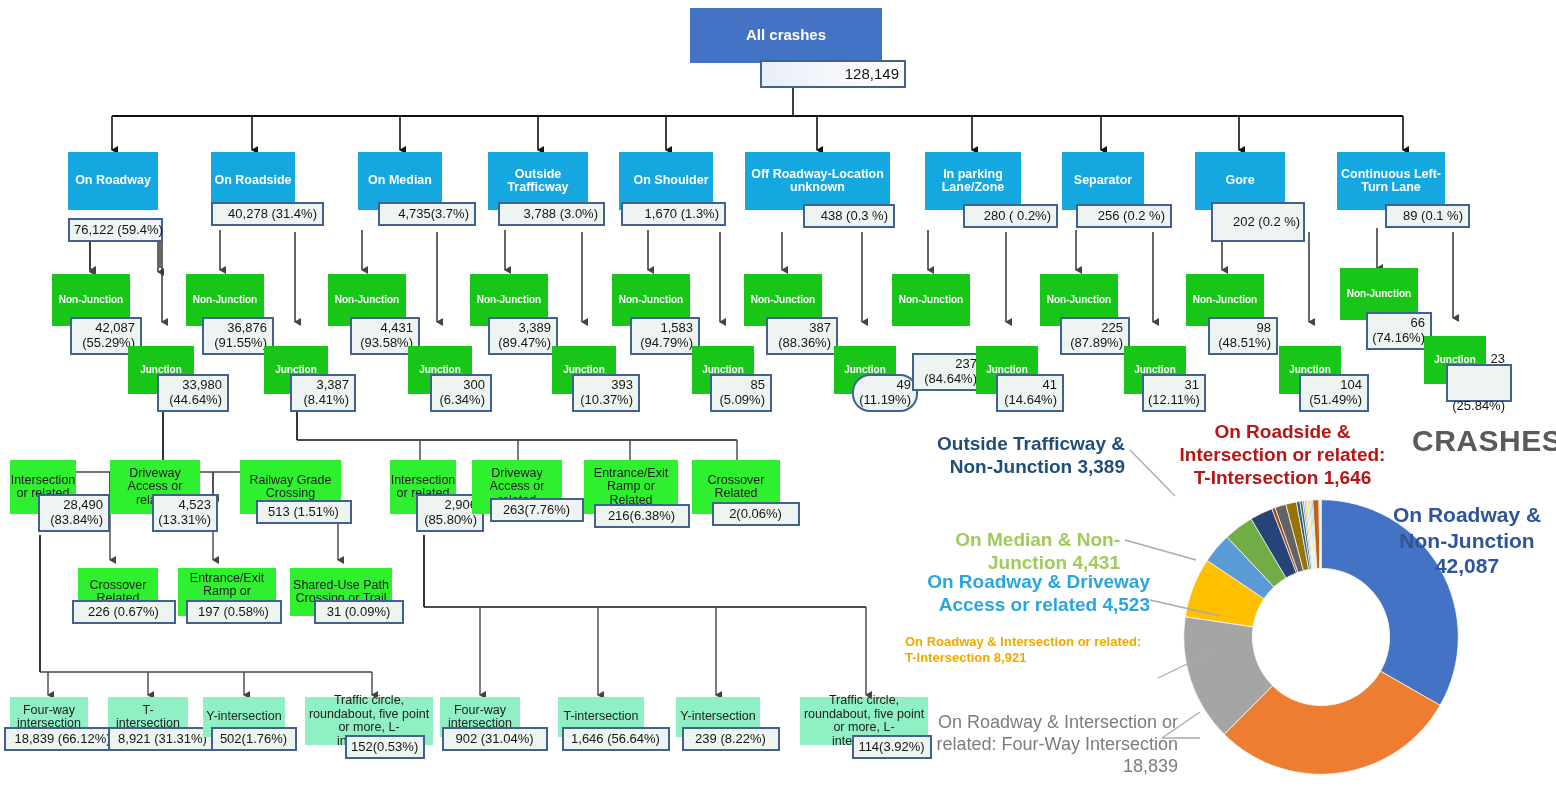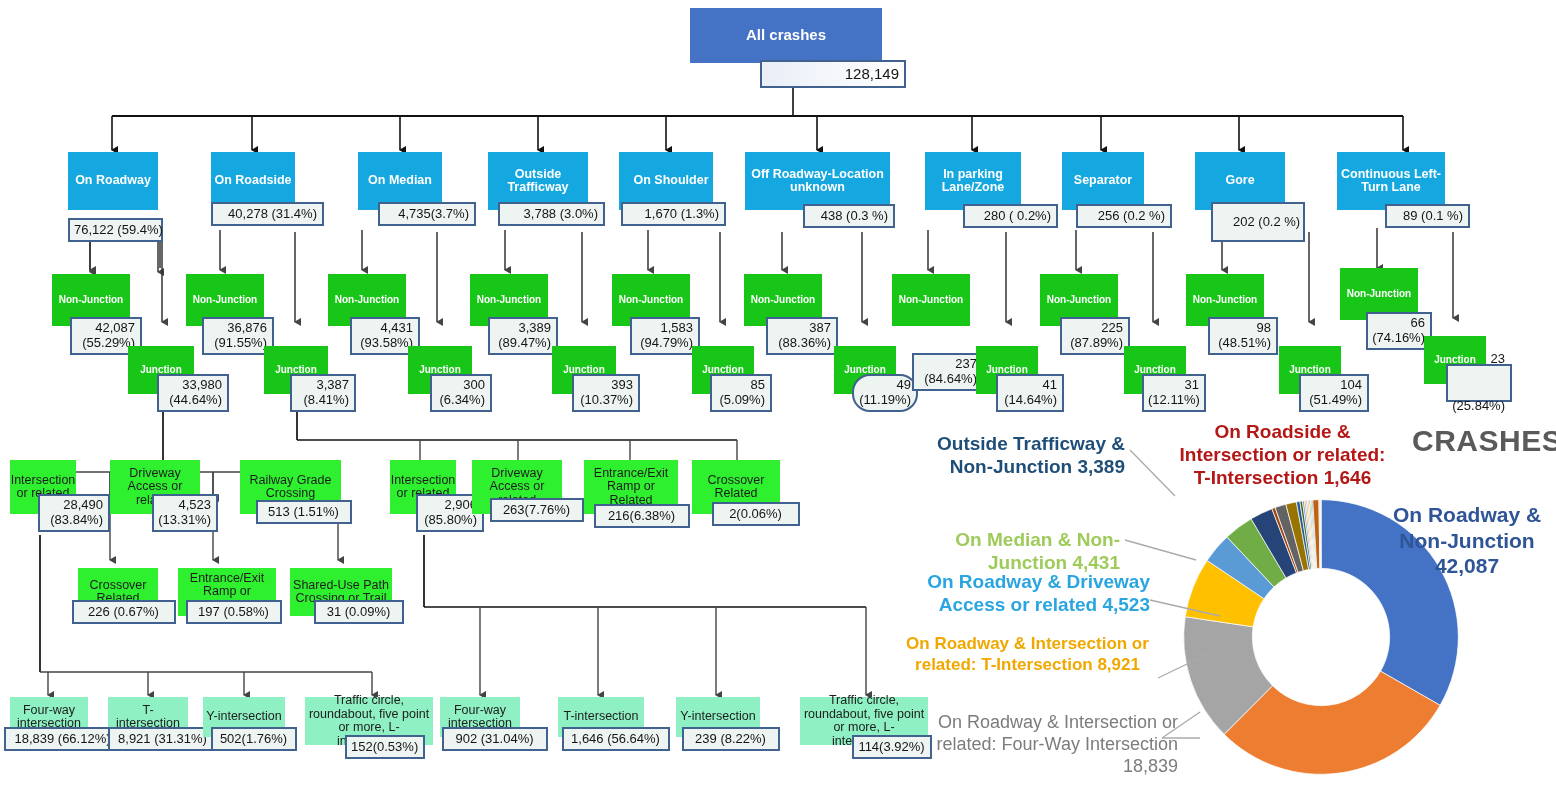--- a/index.html
+++ b/index.html
@@ -516,21 +516,21 @@
       <path d="M1162,738 L1200,738"></path>
     </g>
   </svg>
 
   <div class="dlabel" style="left: 925px; top: 432px; width: 200px; text-align: right; font-size: 19px; color: rgb(31, 78, 121);">Outside Trafficway &amp; Non-Junction  3,389</div>
 
   <div class="dlabel" style="left: 930px; top: 528px; width: 190px; text-align: right; font-size: 19px; color: rgb(158, 203, 90);">On Median &amp; Non-Junction  4,431</div>
 
   <div class="dlabel" style="left: 905px; top: 570px; width: 245px; text-align: right; font-size: 19px; color: rgb(42, 165, 224);">On Roadway &amp; Driveway Access  or related 4,523</div>
 
-  <div class="dlabel" style="left: 905px; top: 634px; width: 245px; text-align: center; font-size: 17px; color: rgb(240, 168, 0);">On Roadway &amp; Intersection or related: T-Intersection  8,921</div>
+  <div class="dlabel" style="left: 905px; top: 634px; width: 245px; text-align: left; font-size: 13px; color: rgb(240, 168, 0);">On Roadway &amp; Intersection or related: T-Intersection  8,921</div>
 
   <div class="dlabel" style="left: 900px; top: 712px; width: 278px; text-align: right; font-size: 18px; font-weight: normal; color: rgb(124, 124, 124);">On Roadway &amp; Intersection or related: Four-Way Intersection  18,839</div>
 
   <div class="dlabel" style="left: 1175px; top: 420px; width: 215px; text-align: center; font-size: 19px; color: rgb(181, 22, 22);">On Roadside &amp; Intersection or related: T-Intersection 1,646</div>
 
   <div class="dlabel" style="left: 1383px; top: 502px; width: 168px; text-align: center; font-size: 21px; color: rgb(47, 85, 151);">On Roadway &amp; Non-Junction 42,087</div>
 
 
   <div id="crashes-title" style="left:1412px;top:424px;font-size:30px;">CRASHES</div>
 

